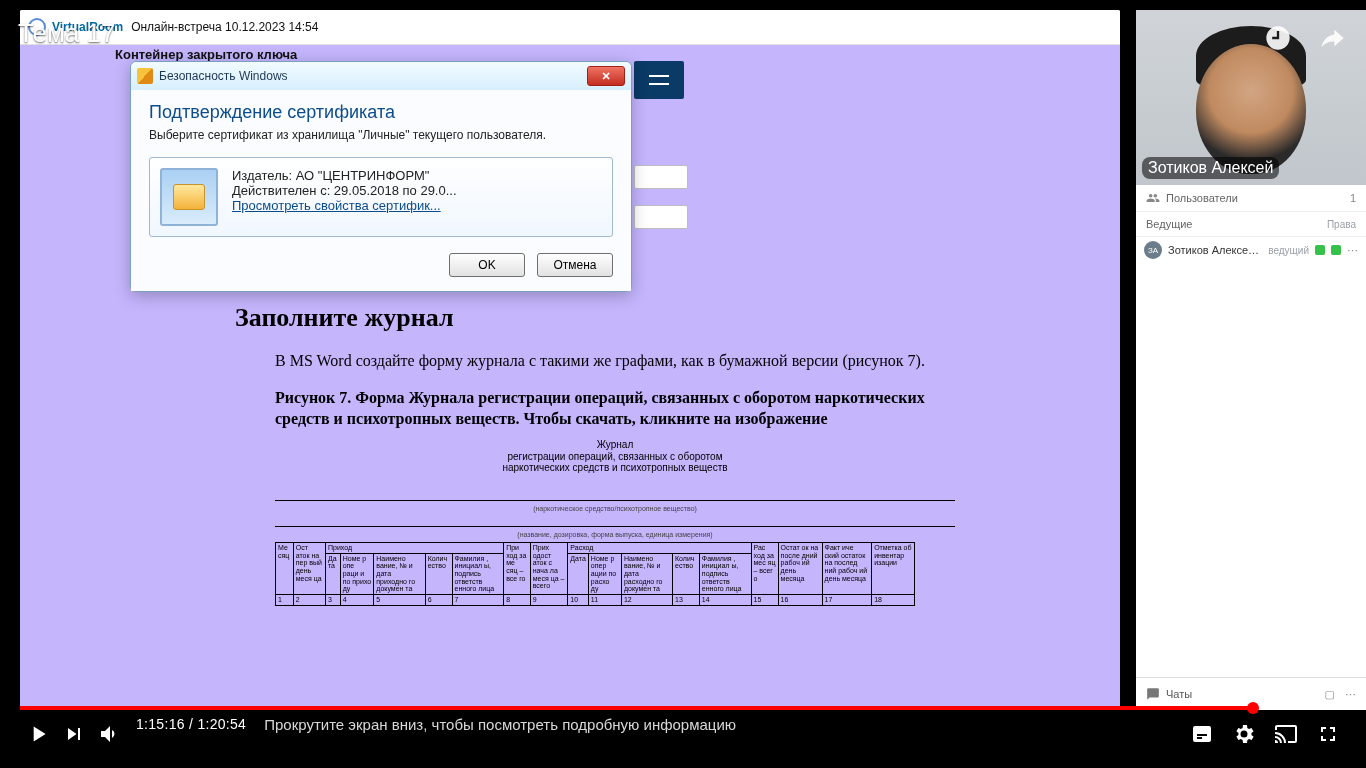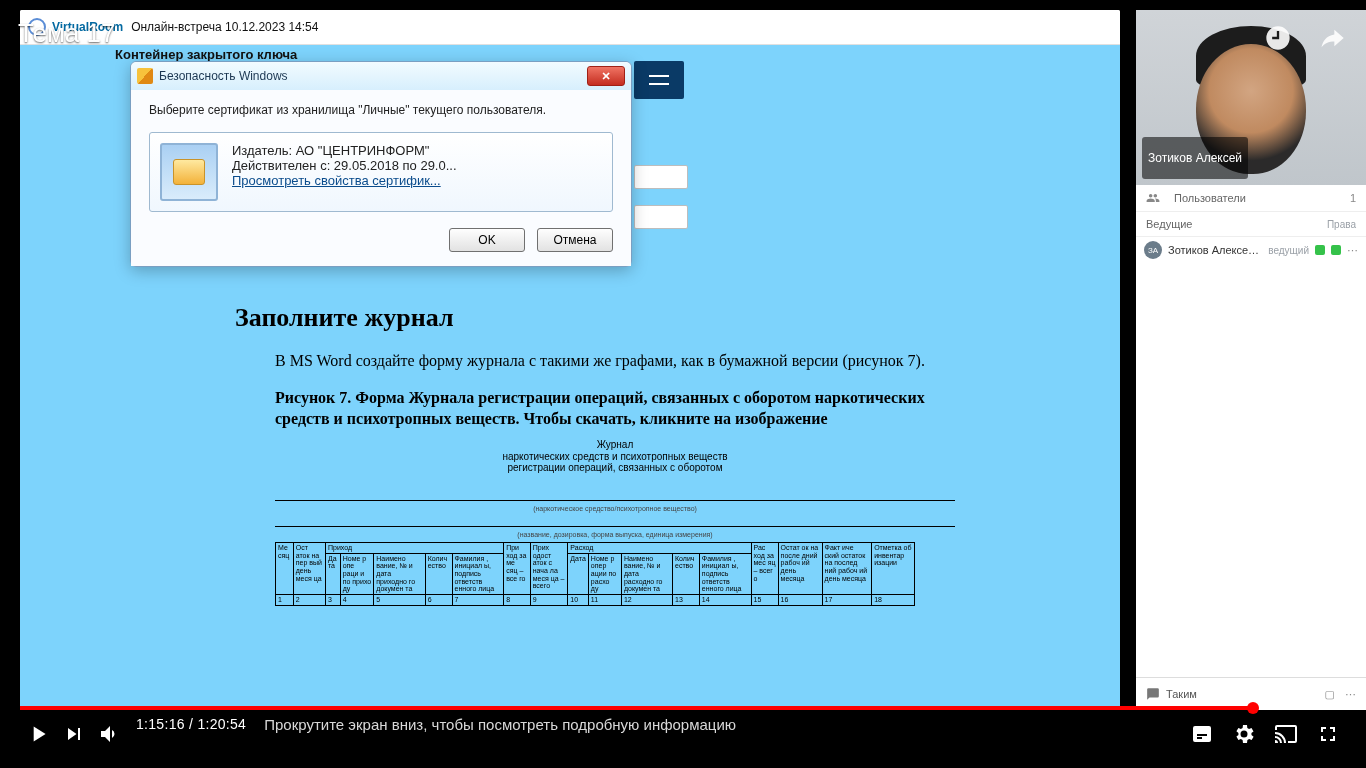--- a/index.html
+++ b/index.html
@@ -5,21 +5,21 @@
   html,body{margin:0;padding:0;width:1366px;height:768px;overflow:hidden;font-family:Arial,Helvetica,sans-serif;background:#000}
   .video-area{position:absolute;left:0;top:0;width:1366px;height:768px;background:#000}
   
   .shared{position:absolute;left:20px;top:10px;width:1100px;height:700px;background:#fff;border-radius:2px;overflow:hidden}
   
   .vr-top{height:34px;display:flex;align-items:center;padding-left:8px;background:#fff;border-bottom:1px solid #e0e0e0;font-size:12px;color:#333}
   .vr-logo{width:14px;height:14px;border:2px solid #5b8dd6;border-radius:50%;margin-right:6px}
   .vr-name{font-weight:700;color:#0369a1;margin-right:8px}
   .vr-meeting{color:#111}
   
-  .doc-area{position:relative;height:666px;overflow:hidden;background:#7dd3fc}
+  .doc-area{position:relative;height:666px;overflow:hidden;background:#c4b5fd}
   .doc-heading{position:absolute;left:95px;top:2px;font-size:13px;font-weight:700;color:#111}
   
   .dialog{position:absolute;left:110px;top:16px;width:500px;background:linear-gradient(#fafeff,#e8f4fc);border:1px solid #7a9fc2;border-radius:6px;box-shadow:0 4px 16px rgba(0,0,0,0.25);font-size:12px}
   .dlg-title{height:28px;display:flex;align-items:center;padding:0 6px;background:linear-gradient(#f2fbff,#d7effd);border-radius:6px 6px 0 0;font-size:12px;color:#1c3752}
   .dlg-title .shield{width:16px;height:16px;background:linear-gradient(135deg,#f7c23c 50%,#e08914 50%);border-radius:2px;margin-right:6px}
   .dlg-title .close{margin-left:auto;width:36px;height:18px;background:linear-gradient(#f07464,#c42d20);border:1px solid #a02015;border-radius:3px;display:flex;align-items:center;justify-content:center;color:#fff;font-size:11px;font-weight:700;cursor:pointer}
   .dlg-body{padding:12px 18px 14px;background:#fafcff}
   .dlg-h{font-size:18px;color:#0b4c8c;margin:0 0 4px}
   .dlg-sub{margin:0 0 14px;color:#222;font-size:12px;line-height:1.35}
   .cert-box{border:1px solid #9fb9d0;border-radius:3px;padding:10px;display:flex;gap:14px;align-items:flex-start;background:linear-gradient(#ffffff,#f0f7fe)}
@@ -50,22 +50,22 @@
   .jr-table td,.jr-table th{border:1px solid #000;padding:1px 2px;font-size:7px;text-align:left;vertical-align:top;line-height:1.1}
   .jr-table th{font-weight:400}
 
   .doc-p2{position:absolute;left:95px;top:576px;width:820px;font-family:'Times New Roman',serif;font-size:18px;line-height:1.35;color:#000}
 
   
   .rpanel{position:absolute;right:0;top:10px;width:230px;height:700px;background:#fff}
   .cam{width:230px;height:175px;background:linear-gradient(#d0d4d8,#c0c6cb);position:relative;overflow:hidden}
   .face{position:absolute;left:50%;top:34px;width:110px;height:130px;margin-left:-55px;background:radial-gradient(circle at 50% 36%,#d2a582 0%,#c08a60 42%,#2b2a2a 70%);border-radius:50% 50% 48% 48%}
   .cap{position:absolute;left:50%;top:16px;width:110px;height:60px;margin-left:-55px;background:#1c1c1c;border-radius:50% 50% 10% 10%}
-  .cam-name{position:absolute;left:6px;bottom:6px;background:rgba(0,0,0,0.55);color:#fff;font-size:12px;padding:14px 6px;border-radius:3px}
-  .sect{padding:6px 10px;border-bottom:1px solid #eee;font-size:11px;color:#666;display:flex;align-items:center;gap:14px}
+  .cam-name{position:absolute;left:6px;bottom:6px;background:rgba(0,0,0,0.55);color:#fff;font-size:16px;padding:2px 6px;border-radius:8px}
+  .sect{padding:6px 10px;border-bottom:1px solid #eee;font-size:11px;color:#666;display:flex;align-items:center;gap:6px}
   .sect .cnt{margin-left:auto;color:#888}
   .urow{display:flex;align-items:center;padding:4px 8px;font-size:11px;color:#333;gap:6px}
   .avatar{width:18px;height:18px;border-radius:50%;background:#6b7c8a;color:#fff;font-size:8px;display:flex;align-items:center;justify-content:center}
   .mic{width:10px;height:10px;background:#35c24a;border-radius:2px}
   .vid{width:10px;height:10px;background:#35c24a;border-radius:2px}
   .role{color:#9aa0a7;font-size:10px}
   .chat-sect{position:absolute;bottom:0;left:0;right:0;height:32px;border-top:1px solid #ddd;display:flex;align-items:center;padding:0 10px;font-size:11px;color:#555}
   .chat-sect .sp{margin-left:auto;display:flex;gap:10px;color:#888}
 
   
@@ -110,20 +110,21 @@
       <div class="ghost-input" style="left:614px;top:120px;width:52px"></div>
       <div class="ghost-input" style="left:614px;top:160px;width:52px"></div>
 
       <div class="dialog">
         <div class="dlg-title">
           <span class="shield"></span>
           <span>Безопасность Windows</span>
           <span class="close">✕</span>
         </div>
         <div class="dlg-body">
+          <p class="dlg-h">Подтверждение сертификата</p>
           <p class="dlg-sub">Выберите сертификат из хранилища "Личные" текущего пользователя.</p>
           <div class="cert-box">
             <div class="cert-thumb">
                 <div class="inner"></div>
               </div>
             <div class="cert-lines">
               <div>Издатель: АО "ЦЕНТРИНФОРМ"</div>
               <div>Действителен с: 29.05.2018 по 29.0...</div>
               <div class="cert-link">Просмотреть свойства сертифик...</div>
             </div>
@@ -136,22 +137,22 @@
       </div>
 
       <div class="doc-main">
         <h2 class="doc-title">Заполните журнал</h2>
         <p class="doc-p" style="padding-left:40px">В MS Word создайте форму журнала с такими же графами, как в бумажной версии (рисунок 7).</p>
         <p class="doc-fig" style="padding-left:40px">Рисунок 7. Форма Журнала регистрации операций, связанных с оборотом наркотических средств и психотропных веществ. Чтобы скачать, кликните на изображение</p>
 
         <div class="journal" style="padding-left:40px">
           <div class="jr-title">
             <div>Журнал</div>
+            <div>регистрации операций, связанных с оборотом</div>
             <div>наркотических средств и психотропных веществ</div>
-            <div>регистрации операций, связанных с оборотом</div>
           </div>
           <div class="jr-line"></div>
           <div class="jr-caption">(наркотическое средство/психотропное вещество)</div>
           <div class="jr-line"></div>
           <div class="jr-caption">(название, дозировка, форма выпуска, единица измерения)</div>
           <table class="jr-table">
             <tbody>
                 <tr>
               <th rowspan="2">Ме сяц</th>
               <th rowspan="2">Ост аток на пер вый день меся ца</th>
@@ -226,21 +227,21 @@
       <span style="flex:1;white-space:nowrap;overflow:hidden;text-overflow:ellipsis">Зотиков Алексей Георги...</span>
       <span class="role">ведущий</span>
       <span class="mic"></span>
       <span class="vid"></span>
       <span style="color:#888">⋯</span>
     </div>
     <div class="chat-sect">
       <svg width="14" height="14" viewBox="0 0 24 24">
           <path fill="#777" d="M20 2H4a2 2 0 0 0-2 2v18l4-4h14a2 2 0 0 0 2-2V4a2 2 0 0 0-2-2z"></path>
         </svg>
-      <span style="margin-left:6px">Таким</span>
+      <span style="margin-left:6px">Чаты</span>
       <span class="sp">
         <span>▢</span>
         <span>⋯</span>
       </span>
     </div>
   </div>
 
   <div class="topic">Тема 17</div>
 
   <div class="ov-icons">

